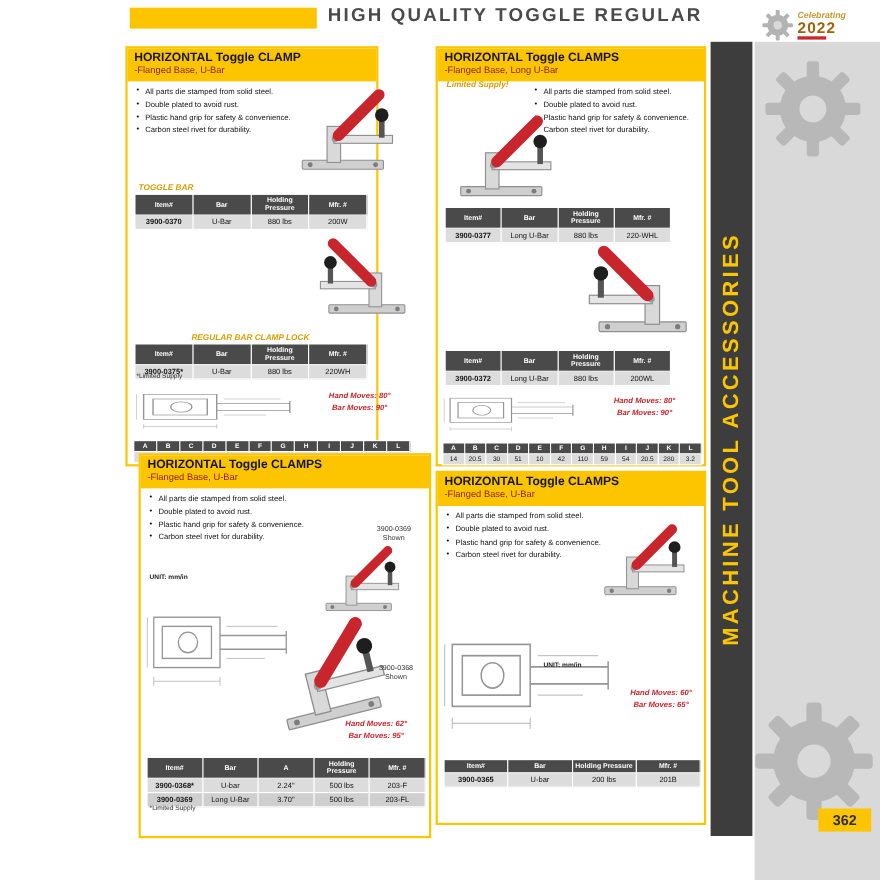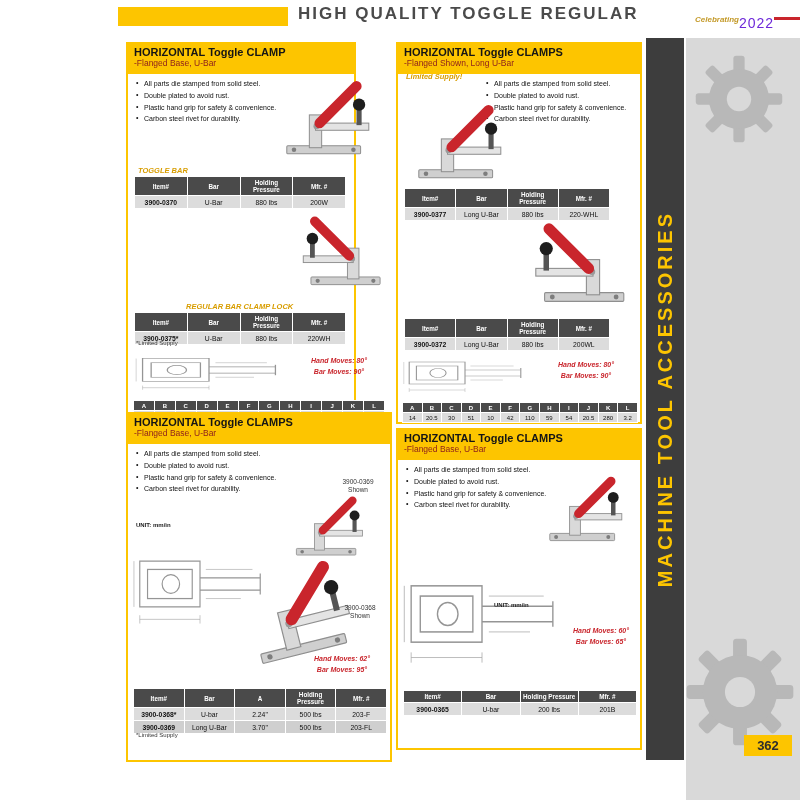--- a/index.html
+++ b/index.html
@@ -4,23 +4,23 @@
 <style>
   *{margin:0;padding:0;box-sizing:border-box}
   html,body{width:800px;height:800px}
   body{position:relative;background:#fff;font-family:"Liberation Sans",sans-serif;overflow:hidden}
 
   
   .hdr-accent{position:absolute;left:118px;top:7px;width:170px;height:19px;background:#fdc500}
   .page-title{position:absolute;left:298px;top:4px;font-size:17px;font-weight:bold;color:#4a4a4a;letter-spacing:2px;white-space:nowrap}
   .logo{position:absolute;left:692px;top:2px;width:86px;height:42px;display:flex;align-items:center;gap:3px}
   .logo .gear-slot{width:30px;height:30px;display:block}
-  .logo-txt{display:flex;flex-direction:row;line-height:1}
+  .logo-txt{display:flex;flex-direction:column;line-height:1}
   .logo-cel{font-size:8px;font-style:italic;font-weight:bold;color:#c49a2a}
-  .logo-year{font-size:14px;font-weight:normal;color:#6d28d9;letter-spacing:1px}
+  .logo-year{font-size:14px;font-weight:bold;color:#a16207;letter-spacing:1px}
   .logo-accent{width:26px;height:3px;background:#c9252c;margin-top:1px}
 
   
   .right-zone{position:absolute;left:686px;top:38px;width:114px;height:762px;background:#d9d9d9}
   .gear-a{position:absolute;left:6px;top:14px;width:94px;height:94px;opacity:.85}
   .gear-b{position:absolute;left:-4px;top:596px;width:116px;height:116px;opacity:.85}
   .dark-strip{position:absolute;left:646px;top:38px;width:38px;height:722px;background:#3d3d3d;display:flex;align-items:center;justify-content:center}
   .v-text{writing-mode:vertical-rl;transform:rotate(180deg);color:#fdc500;font-size:20px;font-weight:bold;letter-spacing:3px;white-space:nowrap}
   .page-badge{position:absolute;left:744px;top:735px;width:48px;height:21px;background:#fdc500;color:#2d2d2d;font-weight:bold;font-size:13px;display:flex;align-items:center;justify-content:center}
 
@@ -118,21 +118,21 @@
       <circle cx="50" cy="50" r="13" fill="#d9d9d9"></circle>
     </g>
   </svg>
 </span>
 </div>
 <div class="dark-strip">
   <span class="v-text">MACHINE TOOL ACCESSORIES</span>
 </div>
 <div class="page-badge">362</div>
 
-<div class="panel" style="left:126px;top:42px;width:230px;height:382px">
+<div class="panel" style="left:114px;top:42px;width:230px;height:382px">
   <div class="panel-header">
     <div class="pt1">HORIZONTAL Toggle CLAMP</div>
     <div class="pt2">-Flanged Base, U-Bar</div>
   </div>
   <ul class="bullets" style="left:8px;top:36px;width:146px">
       <li>All parts die stamped from solid steel.</li>
       <li>Double plated to avoid rust.</li>
       <li>Plastic hand grip for safety &amp; convenience.</li>
       <li>Carbon steel rivet for durability.</li>
     </ul>
@@ -257,21 +257,21 @@
           <td>230</td>
           <td>3.2</td>
         </tr>
       </tbody>
     </table>
 </div>
 
 <div class="panel" style="left:396px;top:42px;width:246px;height:382px">
   <div class="panel-header">
     <div class="pt1">HORIZONTAL Toggle CLAMPS</div>
-    <div class="pt2">-Flanged Shown, Long U-Bar</div>
+    <div class="pt2">-Flanged Base, Long U-Bar</div>
   </div>
   <div class="gold-label" style="left:8px;top:28px">Limited Supply!</div>
   <ul class="bullets" style="left:88px;top:36px;width:152px">
       <li>All parts die stamped from solid steel.</li>
       <li>Double plated to avoid rust.</li>
       <li>Plastic hand grip for safety &amp; convenience.</li>
       <li>Carbon steel rivet for durability.</li>
     </ul>
   <div class="photo" style="left:6px;top:58px;width:128px;height:82px">
   <svg viewBox="0 0 100 80" preserveAspectRatio="xMidYMid meet">

